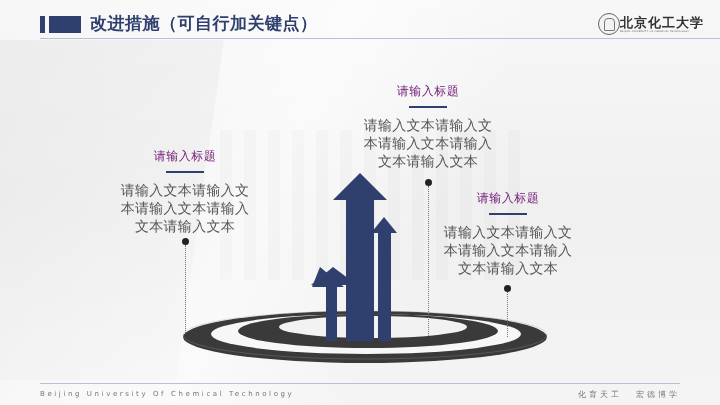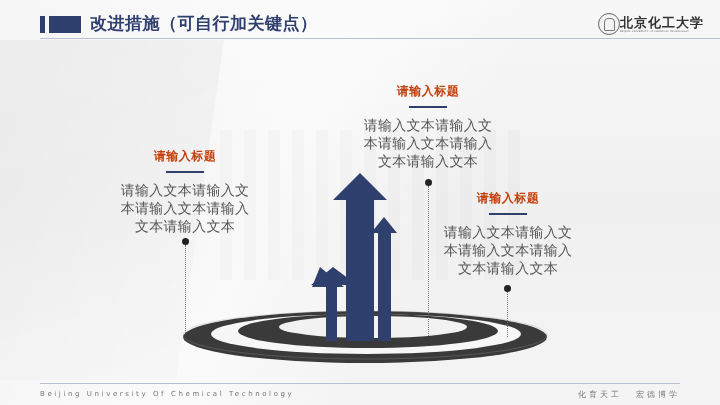--- a/index.html
+++ b/index.html
@@ -47,21 +47,21 @@
   }
   .logo-seal::after {
     content: ""; position: absolute; left: 5px; top: 4px; width: 9px; height: 11px;
     border: 1px solid #777; border-radius: 4px 4px 1px 1px;
   }
   .logo-text { display: flex; flex-direction: column; }
   .logo-cn { font-family: "DejaVu Serif", serif; font-size: 13px; font-weight: bold; color: #333; letter-spacing: 1px; line-height: 15px; }
   .logo-en { font-size: 2.5px; color: #666; letter-spacing: 0.2px; line-height: 4px; white-space: nowrap; }
 
   .block { position: absolute; text-align: center; }
-  .block-title { font-size: 12px; font-weight: bold; color: #c2410c; letter-spacing: 0.5px; text-align: center; }
+  .block-title { font-size: 12px; font-weight: normal; color: #701a75; letter-spacing: 0.5px; text-align: center; }
   .block-underline { width: 38px; height: 2px; background: #2f3f6e; margin: 6px auto 8px; }
   .block-body { font-size: 14px; color: #555; line-height: 18px; letter-spacing: 0.3px; }
   .dot { position: absolute; width: 7px; height: 7px; border-radius: 50%; background: #222; }
   .vline { position: absolute; width: 0; border-left: 1px dotted #777; }
 
   .stage { position: absolute; left: 170px; top: 160px; width: 390px; height: 210px; }
 
   .footer-line { position: absolute; left: 40px; top: 383px; width: 640px; height: 1px; background: #b9bfd4; }
   .footer-en {
     position: absolute; left: 40px; top: 390px; font-size: 7px; color: #777; letter-spacing: 2.6px; white-space: nowrap;

